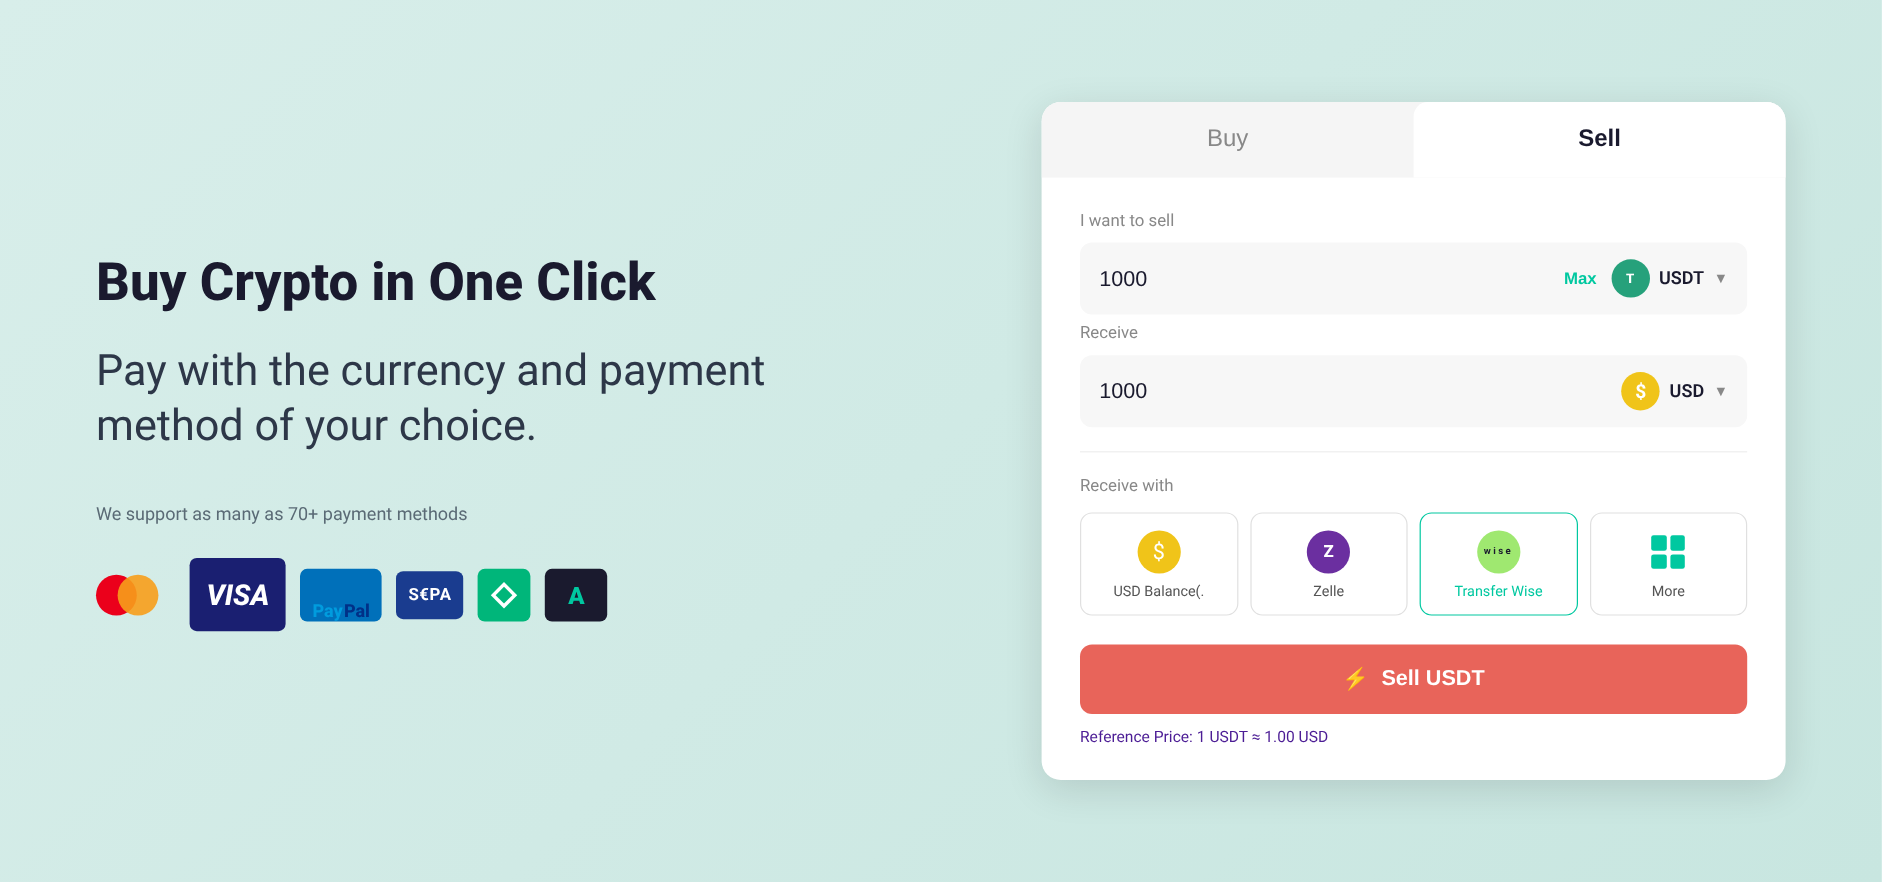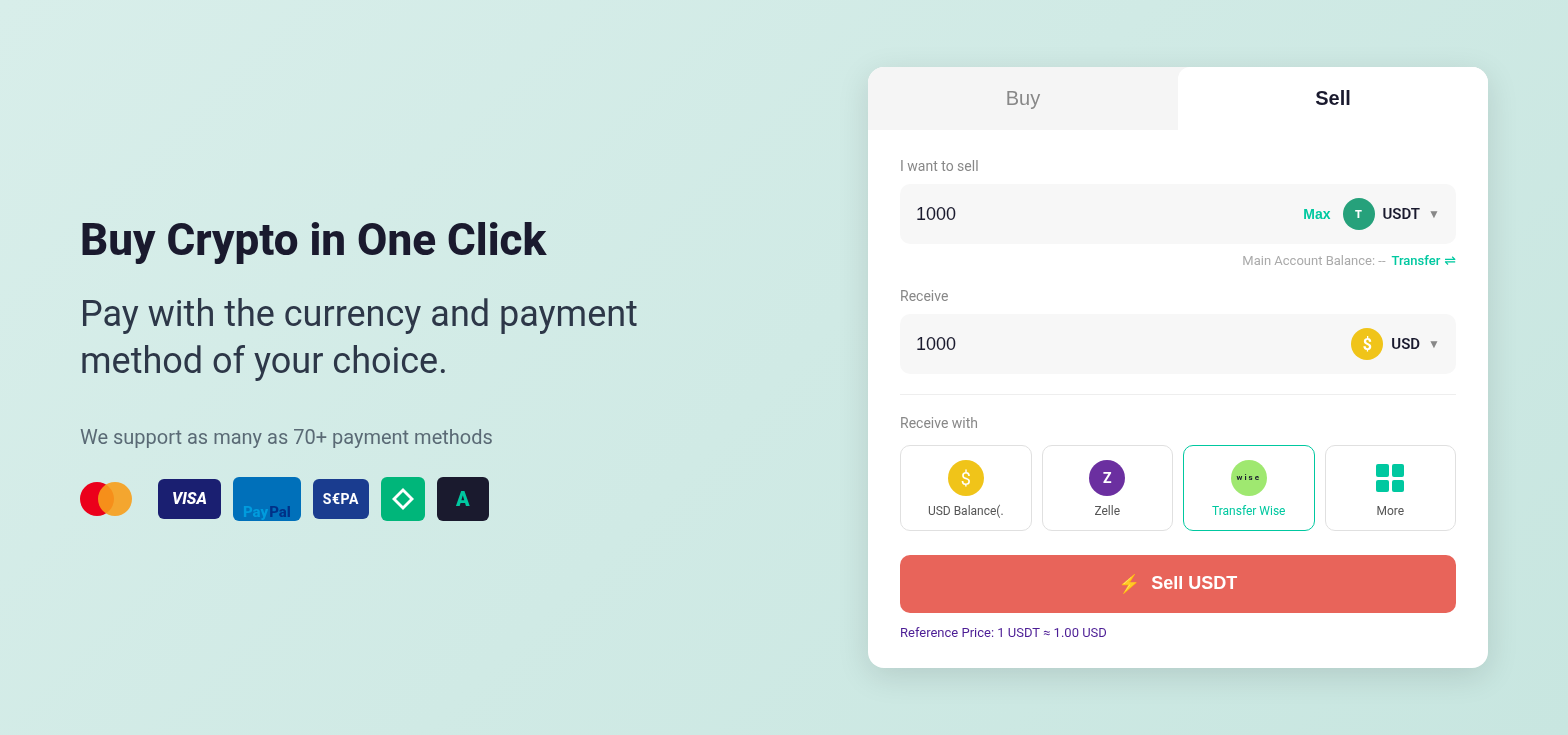--- a/index.html
+++ b/index.html
@@ -31,21 +31,21 @@
       line-height: 1.2;
     }
     .hero-subtitle {
       font-size: 36px;
       font-weight: 400;
       color: #2d3748;
       margin-bottom: 40px;
       line-height: 1.3;
     }
     .payment-support-text {
-      font-size: 20px;
+      font-size: 15px;
       color: #5a6a75;
       margin-bottom: 28px;
     }
     .payment-logos {
       display: flex;
       align-items: center;
       gap: 12px;
       flex-wrap: wrap;
     }
     .payment-logo {
@@ -76,25 +76,25 @@
       border-radius: 50%;
       background: #f79e1b;
       position: absolute;
       left: 18px;
       opacity: 0.9;
     }
     .logo-visa {
       background: #1a1f71;
       color: white;
       padding: 0 14px;
-      font-size: 16px;
+      font-size: 24px;
       font-style: italic;
       font-weight: 800;
       border-radius: 6px;
-      height: 40px;
+      height: 61px;
       display: flex;
       align-items: center;
     }
     .logo-paypal-inner {
       background: white;
       border-radius: 4px;
       padding: 4px 8px;
       display: flex;
       align-items: flex-end;
       gap: 1px;
@@ -391,27 +391,20 @@
           <button class="max-btn">Max</button>
           <div class="currency-selector">
             <div class="currency-icon usdt">
               <span style="font-size:11px;font-weight:800;">T</span>
             </div>
             <span class="currency-name">USDT</span>
             <span class="chevron">▼</span>
           </div>
         </div>
 
-        <div class="balance-row">
-          <span>Main Account Balance: --</span>
-          <span class="transfer-link">
-            <span>Transfer</span>
-            <span style="font-size:14px;">⇌</span>
-          </span>
-        </div>
 
         <div class="field-label">Receive</div>
         <div class="input-row">
           <input class="input-value" type="text" value="1000" style="">
           <div class="currency-selector">
             <div class="currency-icon usd">$</div>
             <span class="currency-name">USD</span>
             <span class="chevron">▼</span>
           </div>
         </div>

